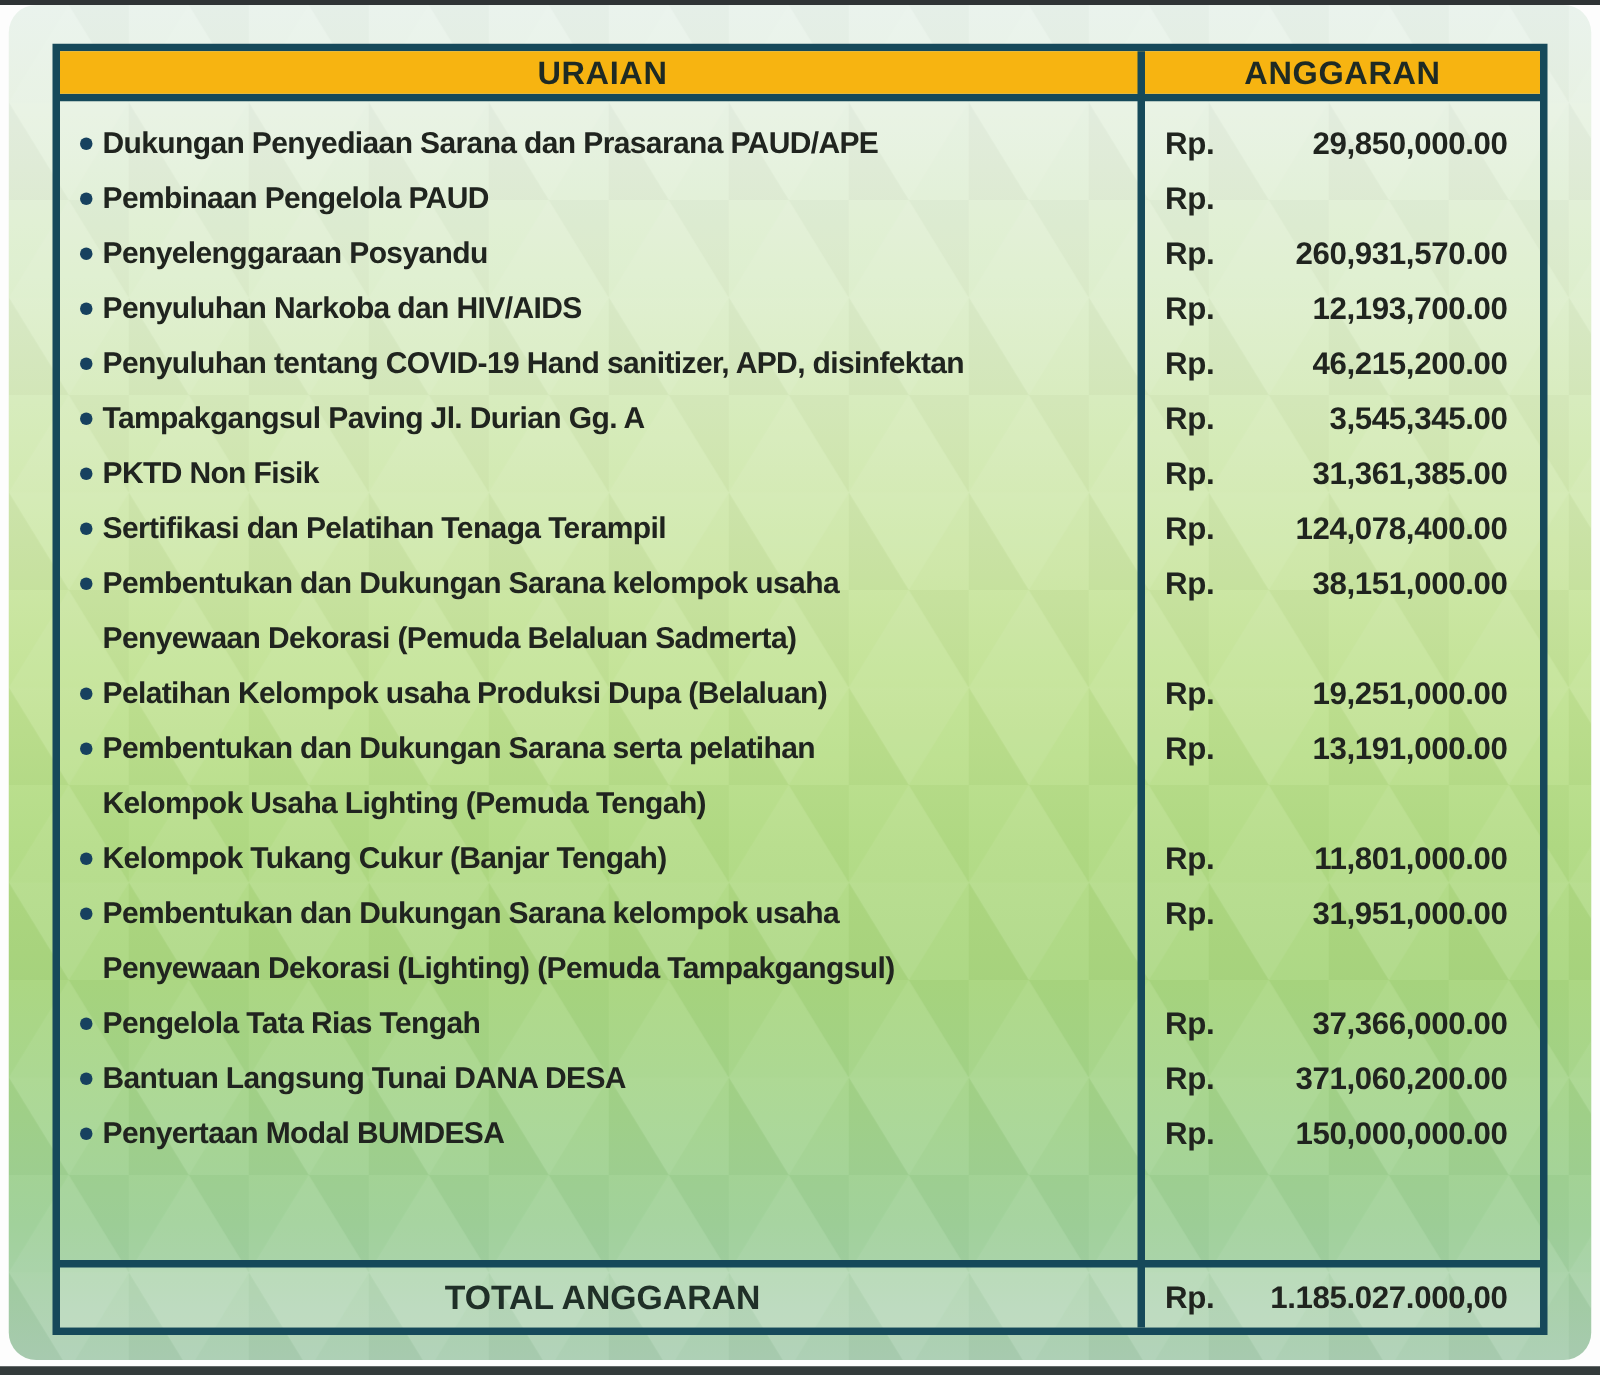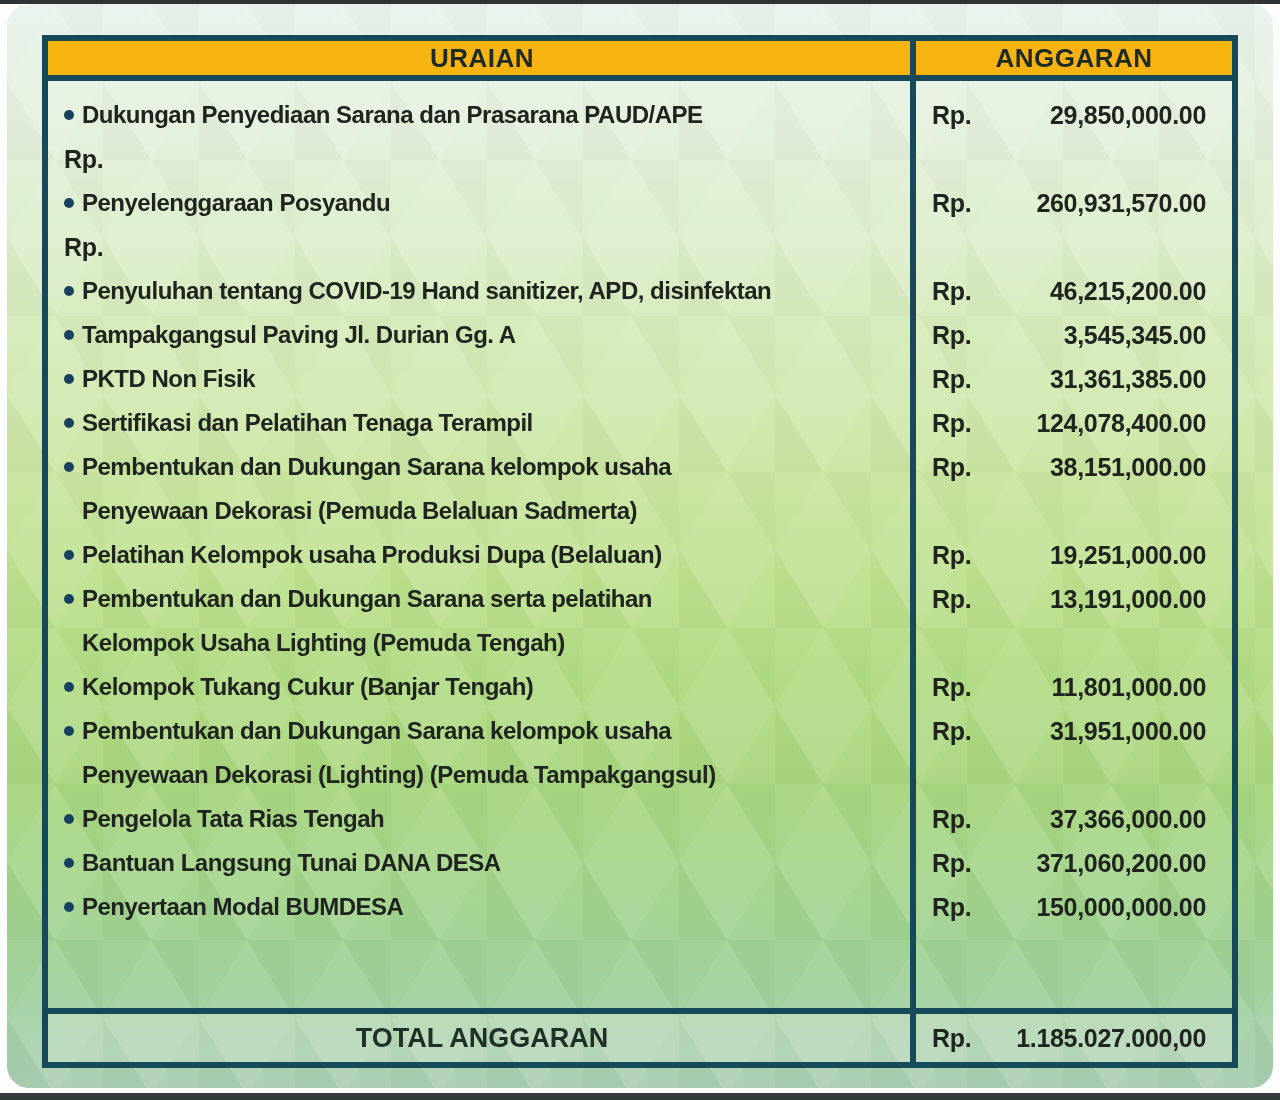--- a/index.html
+++ b/index.html
@@ -158,20 +158,28 @@
               <span class="line">Dukungan Penyediaan Sarana dan Prasarana PAUD/APE</span>
             </span>
     </div>
     <div class="amt">
       <span class="rp">Rp.</span>
       <span class="val">29,850,000.00</span>
     </div>
   </div>
 
   <div class="item">
+    <div class="desc">
+      <span class="bullet-col">
+        <span class="bullet"></span>
+      </span>
+      <span class="desc-text">
+              <span class="line">Pembinaan Pengelola PAUD</span>
+            </span>
+    </div>
     <div class="amt">
       <span class="rp">Rp.</span>
     </div>
   </div>
 
   <div class="item">
     <div class="desc">
       <span class="bullet-col">
         <span class="bullet"></span>
       </span>
@@ -179,22 +187,31 @@
               <span class="line">Penyelenggaraan Posyandu</span>
             </span>
     </div>
     <div class="amt">
       <span class="rp">Rp.</span>
       <span class="val">260,931,570.00</span>
     </div>
   </div>
 
   <div class="item">
-    <div class="amt">
-      <span class="rp">Rp.</span>
+    <div class="desc">
+      <span class="bullet-col">
+        <span class="bullet"></span>
+      </span>
+      <span class="desc-text">
+              <span class="line">Penyuluhan Narkoba dan HIV/AIDS</span>
+            </span>
+    </div>
+    <div class="amt">
+      <span class="rp">Rp.</span>
+      <span class="val">12,193,700.00</span>
     </div>
   </div>
 
   <div class="item">
     <div class="desc">
       <span class="bullet-col">
         <span class="bullet"></span>
       </span>
       <span class="desc-text">
               <span class="line">Penyuluhan tentang COVID-19 Hand sanitizer, APD, disinfektan</span>

